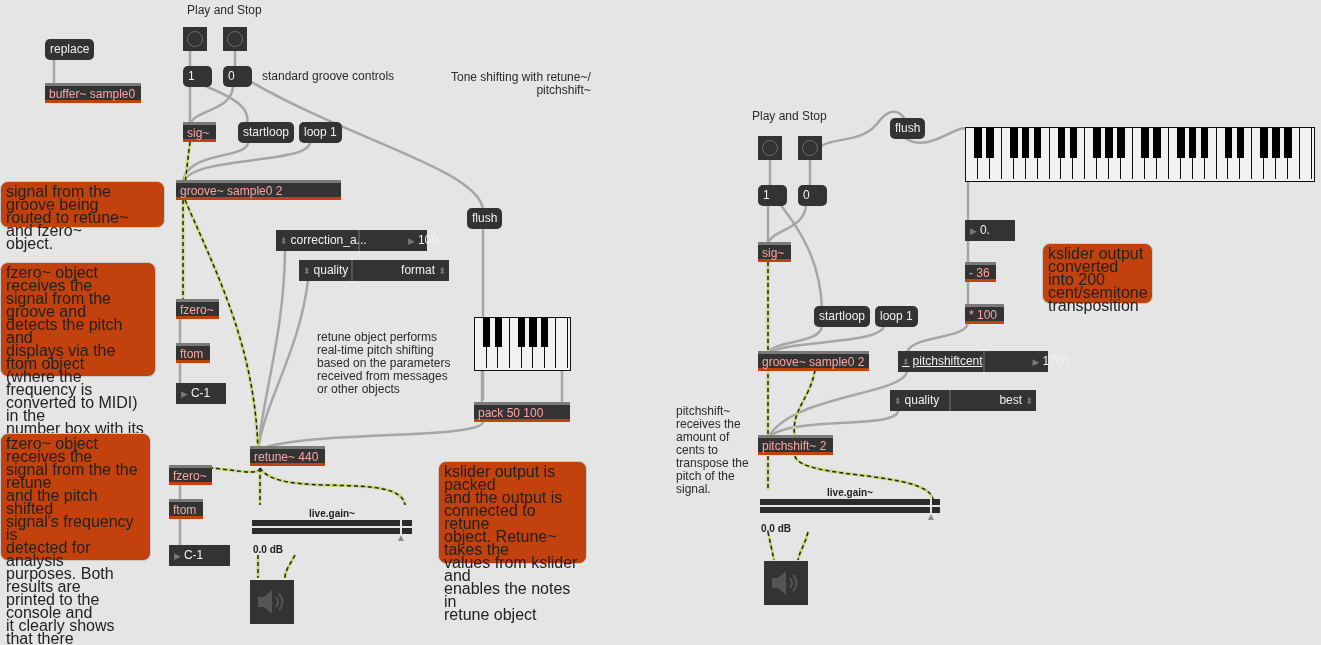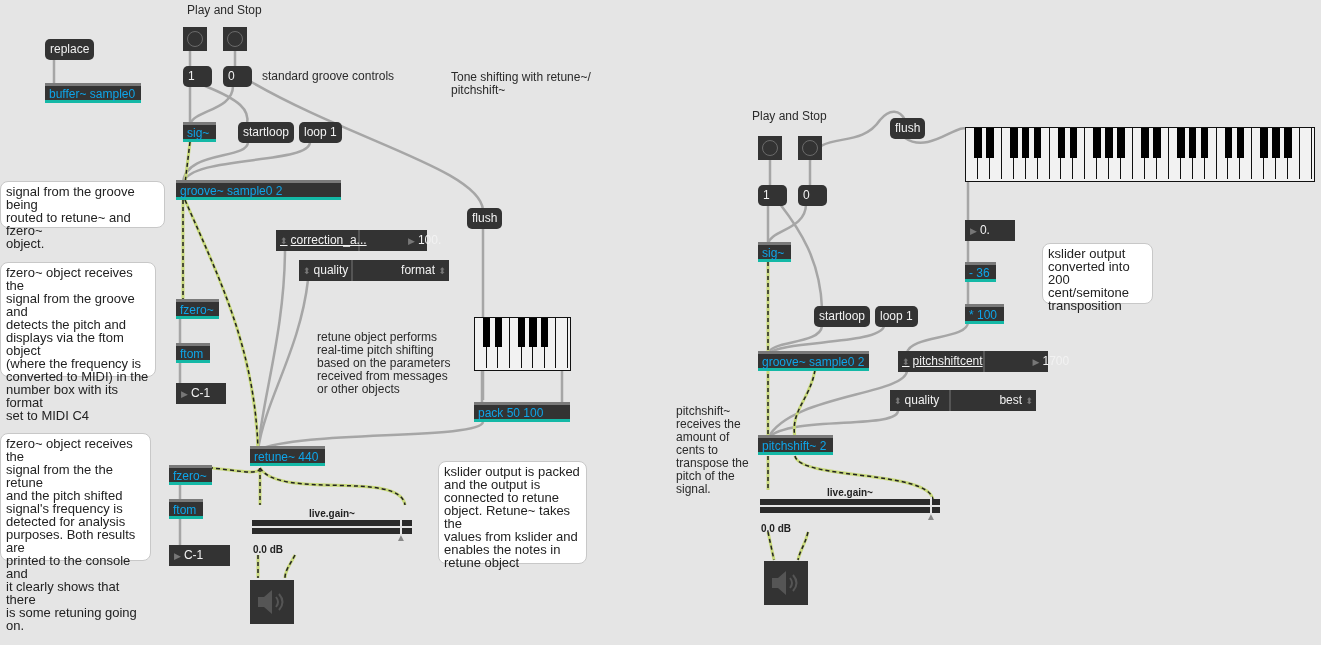--- a/index.html
+++ b/index.html
@@ -5,23 +5,23 @@
   html, body { margin:0; padding:0; }
   body {
     width:1321px; height:645px; position:relative; overflow:hidden;
     background:#e5e5e5;
     font-family:"Liberation Sans", sans-serif;
     color:#222;
   }
   .abs { position:absolute; }
   .label { position:absolute; font-size:12px; color:#2a2a2a; line-height:13px; white-space:pre-line; }
   .obj {
-    position:absolute; background:#333; color:#0ea5e9; font-size:12px;
+    position:absolute; background:#333; color:#fca5a5; font-size:12px;
     height:20px; box-sizing:border-box; padding:2px 4px 0 4px;
-    border-top:3px solid #7a7a7a; border-bottom:3px solid #14b8a6;
+    border-top:3px solid #7a7a7a; border-bottom:3px solid #c2410c;
     line-height:13px; white-space:nowrap;
   }
   .msg {
     position:absolute; background:#333; color:#f2f2f2; font-size:12px;
     height:21px; box-sizing:border-box; padding:3px 5px; border-radius:5px;
     line-height:15px; white-space:nowrap;
   }
   .btn {
     position:absolute; width:24px; height:24px; background:#333;
   }
@@ -36,22 +36,22 @@
   }
   .num .tri { color:#777; font-size:9px; margin-right:3px; }
   .attrui {
     position:absolute; background:#333; color:#f2f2f2; font-size:12px;
     height:21px; box-sizing:border-box; line-height:21px; white-space:nowrap; display:flex;
   }
   .attrui .name { padding-left:4px; border-right:2px solid #555; box-sizing:border-box; }
   .attrui .val { padding-left:4px;margin-left:44px; }
   .arrows { color:#777; font-size:9px; margin-right:3px; }
   .bubble {
-    position:absolute; background:#ffffff; border:1px solid #c8c8c8; border-radius:8px;
-    font-size:13px; line-height:13px; color:#222; padding:3px 5px; box-sizing:border-box;
+    position:absolute; background:#c2410c; border:1px solid #c8c8c8; border-radius:8px;
+    font-size:16px; line-height:13px; color:#222; padding:3px 5px; box-sizing:border-box;
     white-space:pre-line;
   }
   .kb { position:absolute; background:#f2f2f2; border:1px solid #111; box-sizing:border-box; overflow:hidden; }
   .gain { position:absolute;font-weight:bold; }
   .gain .bar { position:absolute; left:0; right:0; height:14px; background:#2b2b2b; }
   .gain .bar::after { content:""; position:absolute; left:0; right:0; top:6px; height:2px; background:#e5e5e5; }
   .gain .ttl { position:absolute; font-size:10px; color:#222; width:100%; text-align:center; }
   .gain .db { position:absolute; font-size:10px; color:#222; }
   .dac { position:absolute; width:44px; height:44px; background:#333; }
   svg.wires { position:absolute; left:0; top:0; }
@@ -141,38 +141,38 @@
 <div class="msg" style="left:183px;top:66px;width:29px;">1</div>
 <div class="msg" style="left:223px;top:66px;width:29px;">0</div>
 <div class="label" style="left:262px;top:70px;">standard groove controls</div>
 
 <div class="obj" style="left:183px;top:122px;width:33px;">sig~</div>
 <div class="msg" style="left:238px;top:122px;">startloop</div>
 <div class="msg" style="left:299px;top:122px;">loop 1</div>
 
 <div class="obj" style="left:176px;top:180px;width:165px;">groove~ sample0 2</div>
 
-<div class="label" style="left:451px;top:71px;">Tone shifting with retune~/
+<div class="label" style="left:451px;top:71px;text-align:right;">Tone shifting with retune~/
 pitchshift~</div>
 <div class="msg" style="left:467px;top:208px;">flush</div>
 
 <div class="bubble" style="left:0px;top:181px;width:165px;height:47px;">signal from the groove being
 routed to retune~ and fzero~
 object.</div>
 <div class="bubble" style="left:0px;top:262px;width:156px;height:115px;">fzero~ object receives the
 signal from the groove and
 detects the pitch and
 displays via the ftom object
 (where the frequency is
 converted to MIDI) in the
 number box with its format
 set to MIDI C4</div>
 
 <div class="attrui" style="left:276px;top:230px;width:151px;">
-  <span class="name" style="width:84px;text-decoration:underline;"><span class="arrows">⬍</span><span>correction_a...</span></span>
+  <span class="name" style="width:84px;"><span class="arrows">⬍</span><span>correction_a...</span></span>
   <span class="val"><span class="arrows">▶</span><span>100.</span></span>
 </div>
 <div class="attrui" style="left:299px;top:260px;width:150px;">
   <span class="name" style="width:100px;"><span class="arrows">⬍</span><span>quality</span></span>
   <span class="val"><span>format</span> <span class="arrows">⬍</span></span>
 </div>
 
 <div class="obj" style="left:176px;top:299px;width:43px;">fzero~</div>
 <div class="obj" style="left:176px;top:343px;width:34px;">ftom</div>
 <div class="num" style="left:176px;top:383px;width:50px;"><span class="tri">▶</span><span>C-1</span></div>

